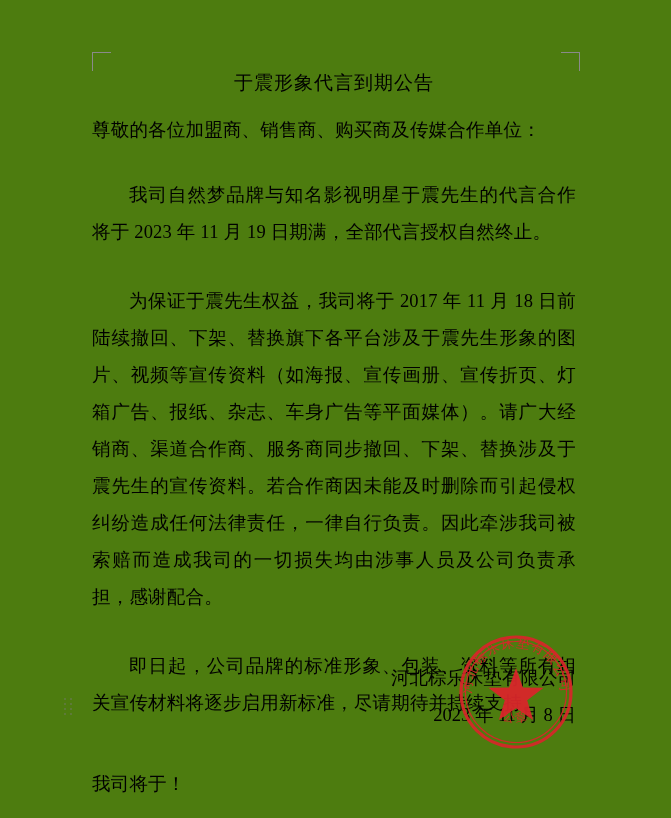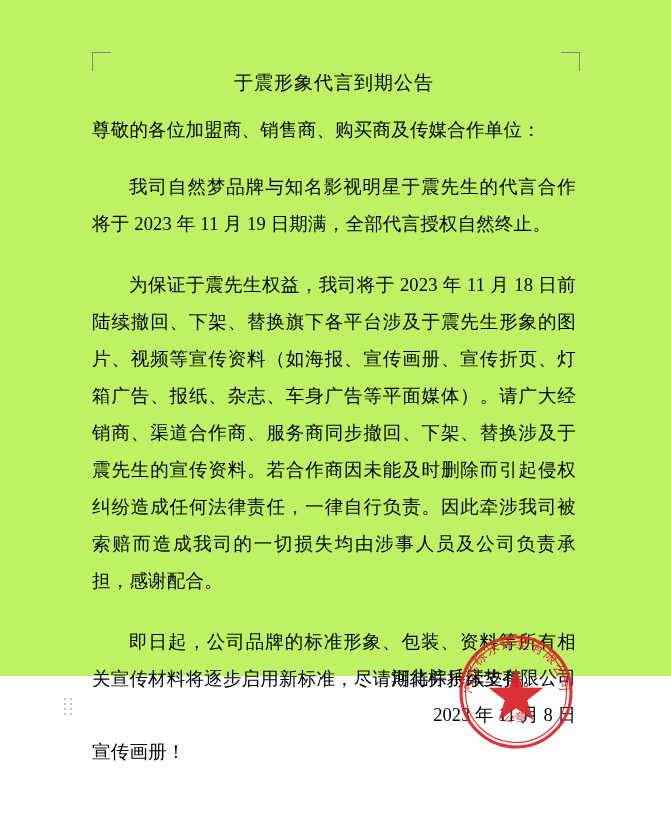--- a/index.html
+++ b/index.html
@@ -14,22 +14,22 @@
     font-family: "Liberation Serif", serif;
     color: #000000;
     overflow: hidden;
   }
 
   
   .page {
     position: absolute;
     left: 0; top: 0;
     width: 671px;
-    height: 676px;
-    background: #bef264;
+    height: 818px;
+    background: #4d7c0f;
   }
 
   
   .crop {
     position: absolute;
     width: 18px;
     height: 18px;
     border-color: #8a8a8a;
     border-style: solid;
     border-width: 0;
@@ -70,21 +70,21 @@
     line-height: 30px;
     letter-spacing: 1px;
     margin: 0 0 14px 0;
     font-weight: normal;
   }
   .para {
     font-size: 18.5px;
     line-height: 37px;
     text-align: justify;
     text-justify: inter-ideograph;
-    margin: 0 0 6px 0;
+    margin: 8px 0 6px 0;
     letter-spacing: .2px;
   }
   .para.indent { text-indent: 37px; }
   .para.tight { margin-bottom: 2px; }
   .spacer-sm { height: 18px; }
   .spacer-md { height: 30px; }
 
   
   .sign {
     position: absolute;
@@ -131,29 +131,29 @@
     <h1 class="doc-title">于震形象代言到期公告</h1>
 
     <p class="para tight">尊敬的各位加盟商、销售商、购买商及传媒合作单位：</p>
 
     <div class="spacer-sm"></div>
 
     <p class="para indent">我司自然梦品牌与知名影视明星于震先生的代言合作将于 2023 年 11 月 19 日期满，全部代言授权自然终止。</p>
 
     <div class="spacer-sm"></div>
 
-    <p class="para indent">为保证于震先生权益，我司将于 2023 年 11 月 18 日前陆续撤回、下架、替换旗下各平台涉及于震先生形象的图片、视频等宣传资料（如海报、宣传画册、宣传折页、灯箱广告、报纸、杂志、车身广告等平面媒体）。请广大经销商、渠道合作商、服务商同步撤回、下架、替换涉及于震先生的宣传资料。若合作商因未能及时删除而引起侵权纠纷造成任何法律责任，一律自行负责。因此牵涉我司被索赔而造成我司的一切损失均由涉事人员及公司负责承担，感谢配合。</p>
+    <p class="para indent">为保证于震先生权益，我司将于 2017 年 11 月 18 日前陆续撤回、下架、替换旗下各平台涉及于震先生形象的图片、视频等宣传资料（如海报、宣传画册、宣传折页、灯箱广告、报纸、杂志、车身广告等平面媒体）。请广大经销商、渠道合作商、服务商同步撤回、下架、替换涉及于震先生的宣传资料。若合作商因未能及时删除而引起侵权纠纷造成任何法律责任，一律自行负责。因此牵涉我司被索赔而造成我司的一切损失均由涉事人员及公司负责承担，感谢配合。</p>
 
     <div class="spacer-sm"></div>
 
     <p class="para indent">即日起，公司品牌的标准形象、包装、资料等所有相关宣传材料将逐步启用新标准，尽请期待并持续支持。</p>
 
     <div class="spacer-md"></div>
 
-    <p class="para">宣传画册！</p>
+    <p class="para">我司将于！</p>
 
   </div>
 
   <div class="sign">
     <div>河北棕乐床垫有限公司</div>
     <div>2023 年 11 月 8 日</div>
   </div>
 
   <div class="seal">
     <svg width="128" height="128" viewBox="0 0 128 128">

